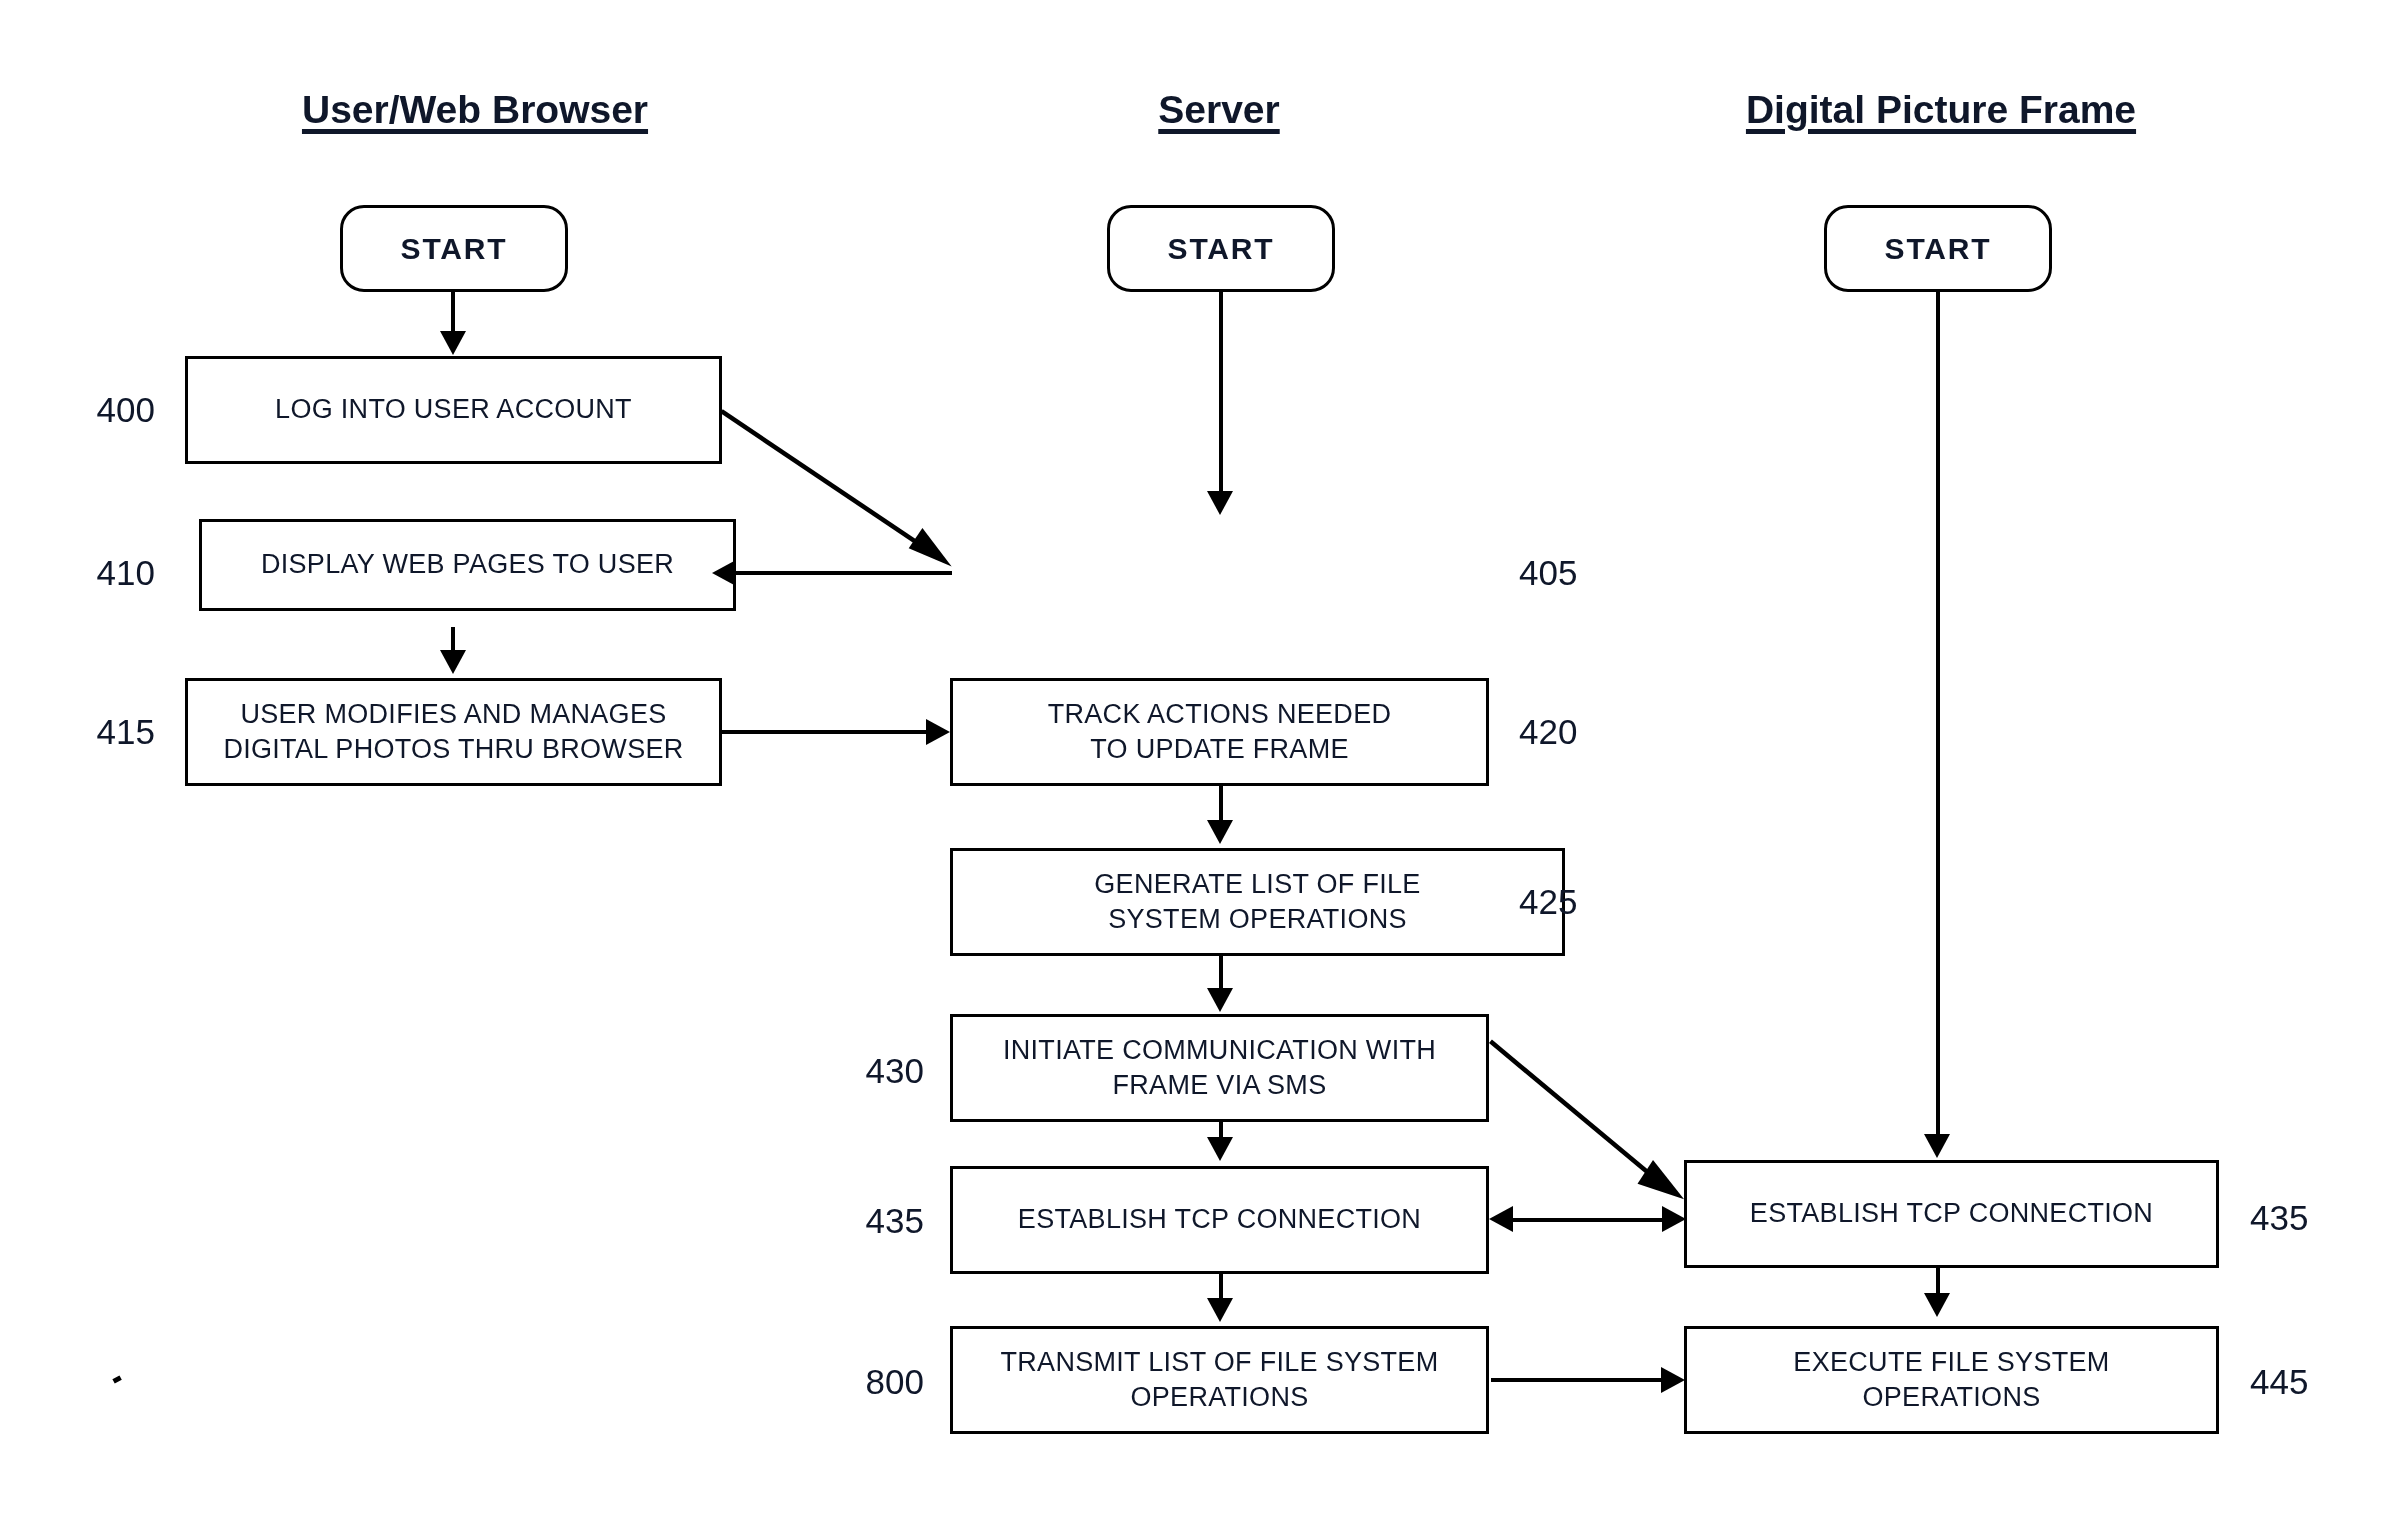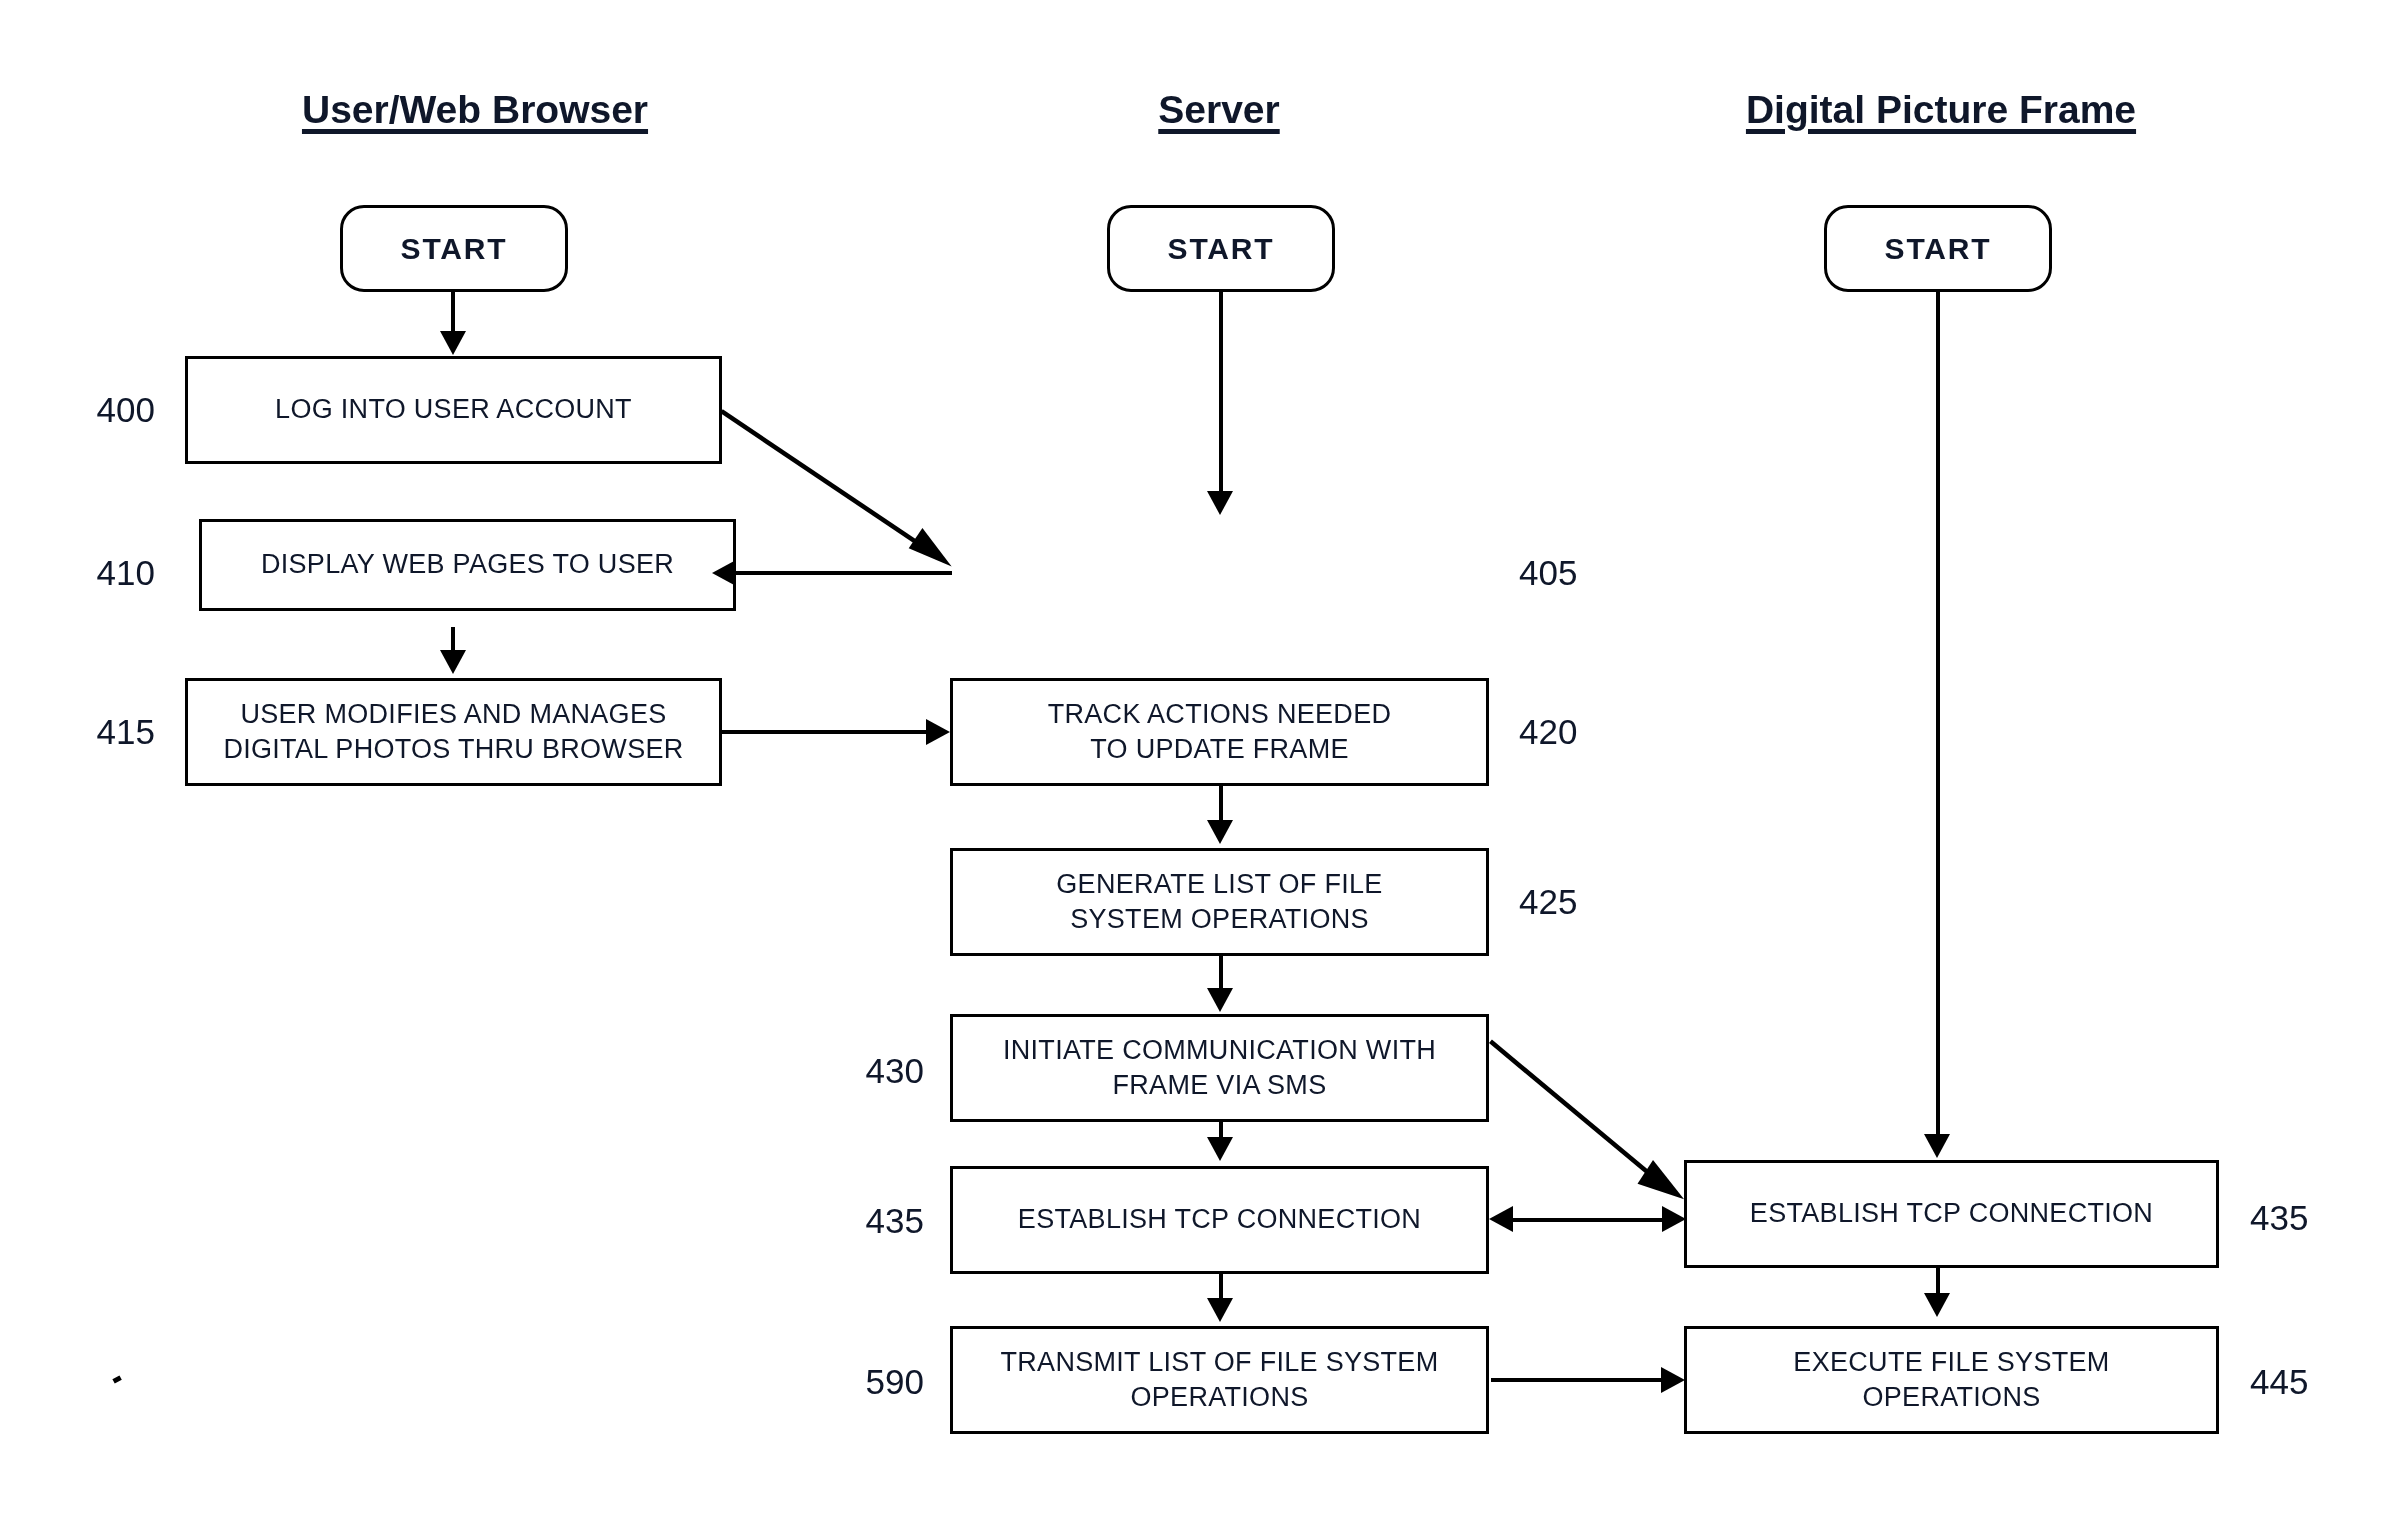--- a/index.html
+++ b/index.html
@@ -144,21 +144,21 @@
   <div class="ref right-side" style="left:1519px; top:573px;">405</div>
 
   <div class="node" style="left:950px; top:678px; width:539px; height:108px;">
     <span>
       <span>TRACK ACTIONS NEEDED</span><br>
       <span>TO UPDATE FRAME</span>
     </span>
   </div>
   <div class="ref right-side" style="left:1519px; top:732px;">420</div>
 
-  <div class="node" style="left:950px; top:848px; width:539px; height:108px;">
+  <div class="node" style="left:950px; top:848px; width:615px; height:108px;">
     <span>
       <span>GENERATE LIST OF FILE</span><br>
       <span>SYSTEM OPERATIONS</span>
     </span>
   </div>
   <div class="ref right-side" style="left:1519px; top:902px;">425</div>
 
   <div class="node" style="left:950px; top:1014px; width:539px; height:108px;">
     <span>
       <span>INITIATE COMMUNICATION WITH</span><br>
@@ -171,21 +171,21 @@
     <span>ESTABLISH TCP CONNECTION</span>
   </div>
   <div class="ref left-side" style="left:924px; top:1221px;">435</div>
 
   <div class="node" style="left:950px; top:1326px; width:539px; height:108px;">
     <span>
       <span>TRANSMIT LIST OF FILE SYSTEM</span><br>
       <span>OPERATIONS</span>
     </span>
   </div>
-  <div class="ref left-side" style="left:924px; top:1382px;">590</div>
+  <div class="ref left-side" style="left:924px; top:1382px;">800</div>
 
   <div class="node" style="left:1684px; top:1160px; width:535px; height:108px;">
     <span>ESTABLISH TCP CONNECTION</span>
   </div>
   <div class="ref right-side" style="left:2250px; top:1218px;">435</div>
 
   <div class="node" style="left:1684px; top:1326px; width:535px; height:108px;">
     <span>
       <span>EXECUTE FILE SYSTEM</span><br>
       <span>OPERATIONS</span>

